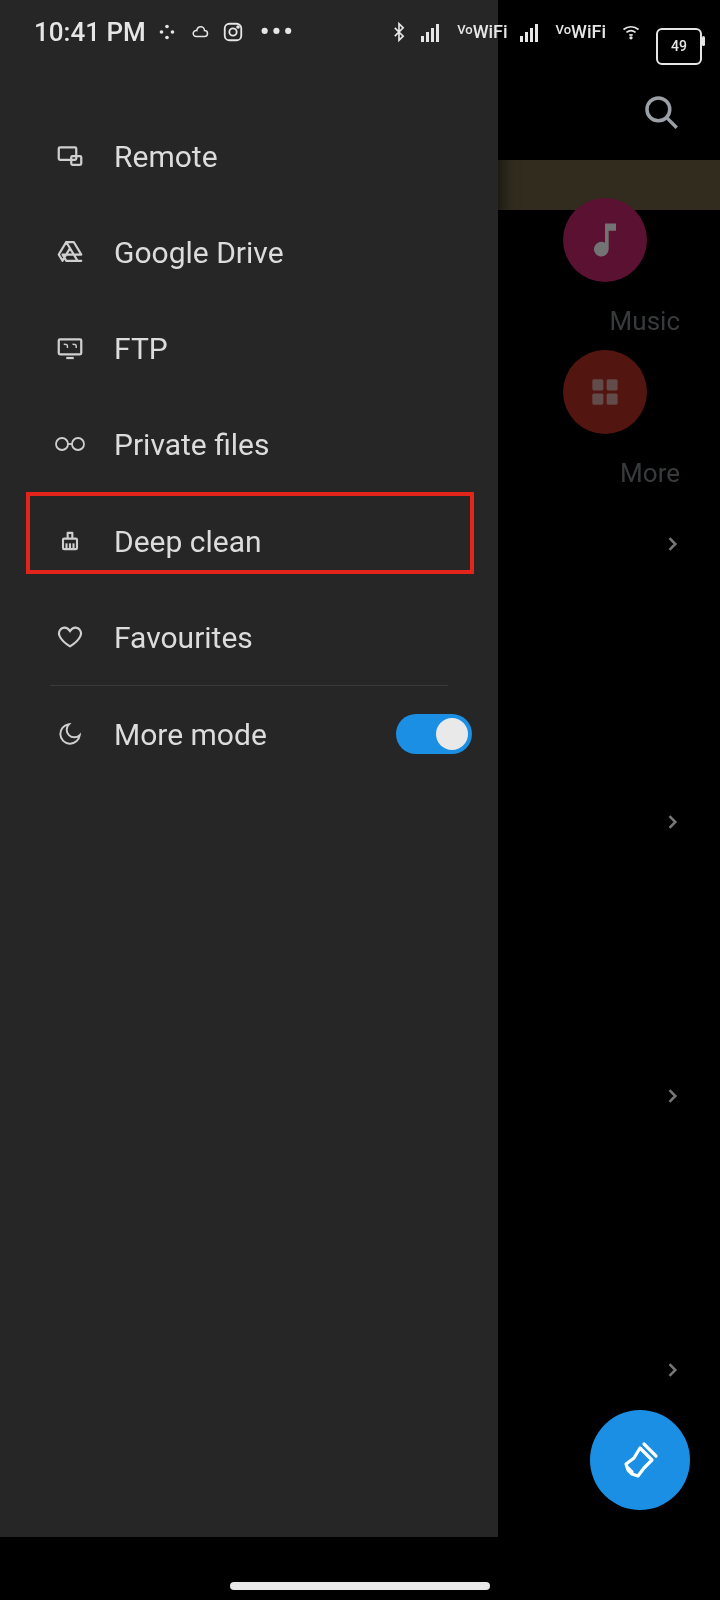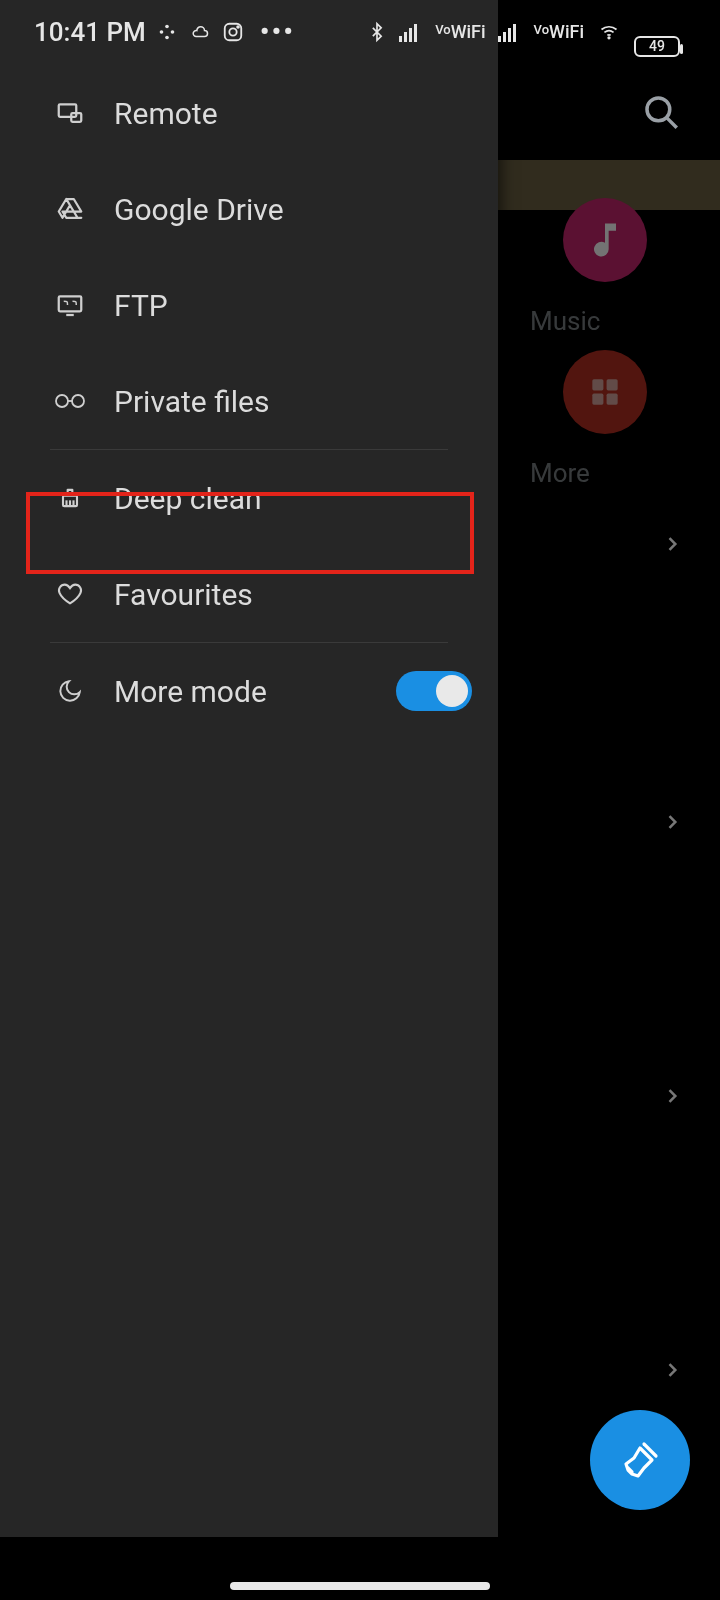--- a/index.html
+++ b/index.html
@@ -2,52 +2,52 @@
 <html><head>
 <meta charset="utf-8">
 <style>
   * { box-sizing: border-box; margin: 0; padding: 0; }
   html, body { width: 720px; height: 1600px; overflow: hidden; font-family: -apple-system, Roboto, "Helvetica Neue", Arial, sans-serif; }
   body { background: #000; position: relative; color: #d7d7d7; }
 
   
   .status-bar {
     position: absolute; top: 0; left: 0; right: 0; height: 64px;
-    display: flex; align-items: center; padding: 0 40px 0 34px;
+    display: flex; align-items: center; padding: 0 18px 0 34px;
     color: #e6e6e6; font-size: 26px; font-weight: 500; z-index: 30;
   }
   .status-left { display: flex; align-items: center; gap: 10px; }
   .status-right { margin-left: auto; display: flex; align-items: center; gap: 12px; }
   .statusbar-icon { display:inline-flex; align-items:center; justify-content:center; }
   .dots-icon { letter-spacing: 2px; font-size: 28px; line-height: 0; padding-left:6px;}
   .battery {
-    width: 46px; height: 21px; border: 2px solid #e6e6e6; border-radius: 6px;
+    width: 46px; height: 37px; border: 2px solid #e6e6e6; border-radius: 6px;
     display:flex; align-items:center; justify-content:center; font-size:14px; position:relative;margin-top:28px;
   }
   .battery::after{
     content:""; position:absolute; right:-5px; top:6px; width:3px; height:10px; background:#e6e6e6; border-radius:2px;
   }
   .vo-wifi { display:flex; flex-direction:row; align-items:flex-start; line-height:0.8; font-size:14px;}
   .vo-wifi span:first-child{font-size:13px;}
   .vo-wifi span:last-child{font-size:18px;}
 
   
   .bg-app { position:absolute; inset:0; background:#000; }
   .bg-topbar { position:absolute; top:64px; left:0; right:0; height:96px; display:flex; align-items:center; justify-content:flex-end; padding-right:38px; }
   .bg-band { position:absolute; top:160px; left:0; right:0; height:50px; background:#6d6243; }
-  .bg-tile { position:absolute; width:150px; text-align:left; color:#9aa0a6; font-size:26px;}
+  .bg-tile { position:absolute; width:150px; text-align:right; color:#9aa0a6; font-size:26px;}
   .bg-tile .circle { width:84px; height:84px; border-radius:50%; margin:0 auto 24px; display:flex; align-items:center; justify-content:center;}
   .bg-tile .lbl { opacity:.8; }
   .bg-chevron { position:absolute; right:38px; color:#9aa0a6; font-size:28px;}
   .overlay-dim { position:absolute; top:160px; left:0; right:0; bottom:0; background:rgba(0,0,0,0.55); }
 
   
   .drawer {
     position:absolute; top:0; left:0; bottom:63px; width:498px;
-    background:#262626; z-index:20; padding-top:65px;
+    background:#262626; z-index:20; padding-top:108px;
     box-shadow: 3px 0 14px rgba(0,0,0,0.6);
   }
   .menu-item {
     display:flex; align-items:center; height:96px; padding:0 26px 0 50px;
     color:#dcdcdc; font-size:30px;
   }
   .menu-item .mi-icon { width:40px; display:flex; align-items:center; justify-content:center; color:#cfcfcf;}
   .menu-item .mi-label { padding-left:24px; }
   .menu-divider { height:1px; background:#3a3a3a; margin:0 50px; }
   .highlight-box {

